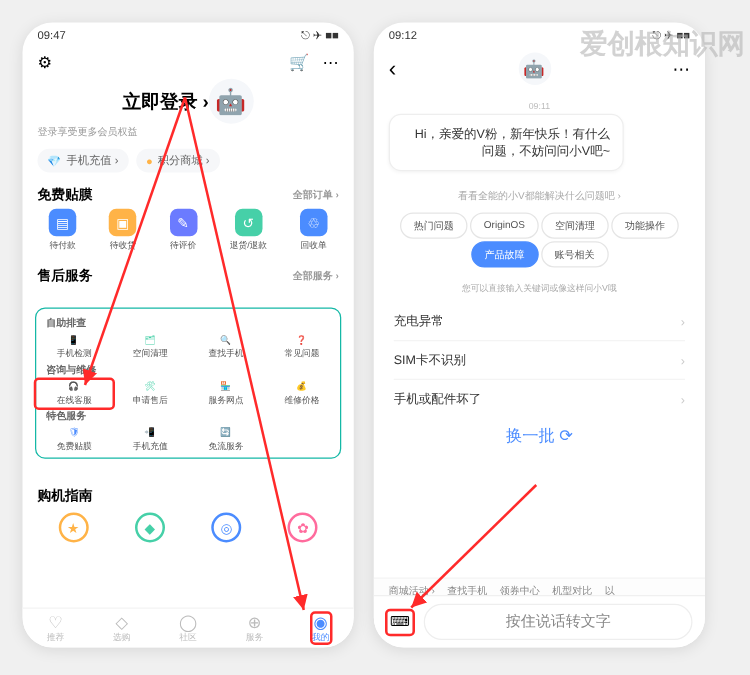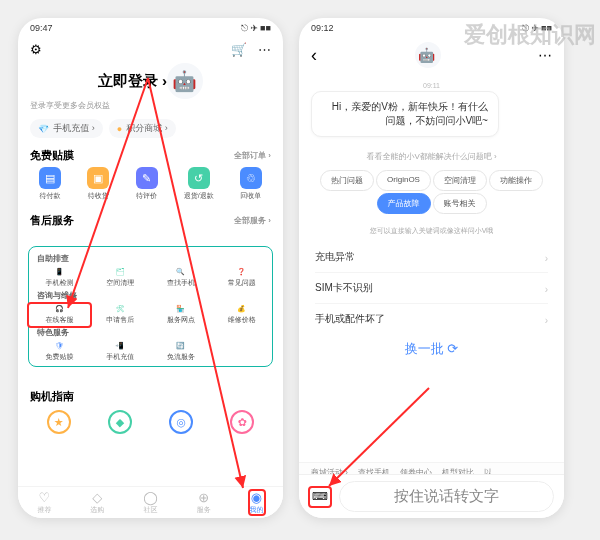--- a/index.html
+++ b/index.html
@@ -136,21 +136,21 @@
       display:flex; align-items:center; gap:8px; padding:6px 10px;
       background:#fff; border-top:1px solid #f0f0f0;
     }
     .kbd-btn {
       width:22px; height:22px; border:1px solid #ddd; border-radius:4px;
       display:flex; align-items:center; justify-content:center; font-size:11px;
     }
     .voice-input {
       flex:1; text-align:center; background:#fff;
       border:1px solid #eee; border-radius:16px; padding:5px;
-      font-size:15px; color:#888;
+      font-size:12px; color:#888;
     }
     
     .svg-anno { position:absolute; top:0; left:0; pointer-events:none;}
   </style>
 </head>
 <body>
 
 <div class="watermark">爱创根知识网</div>
 
 <div class="phones">

